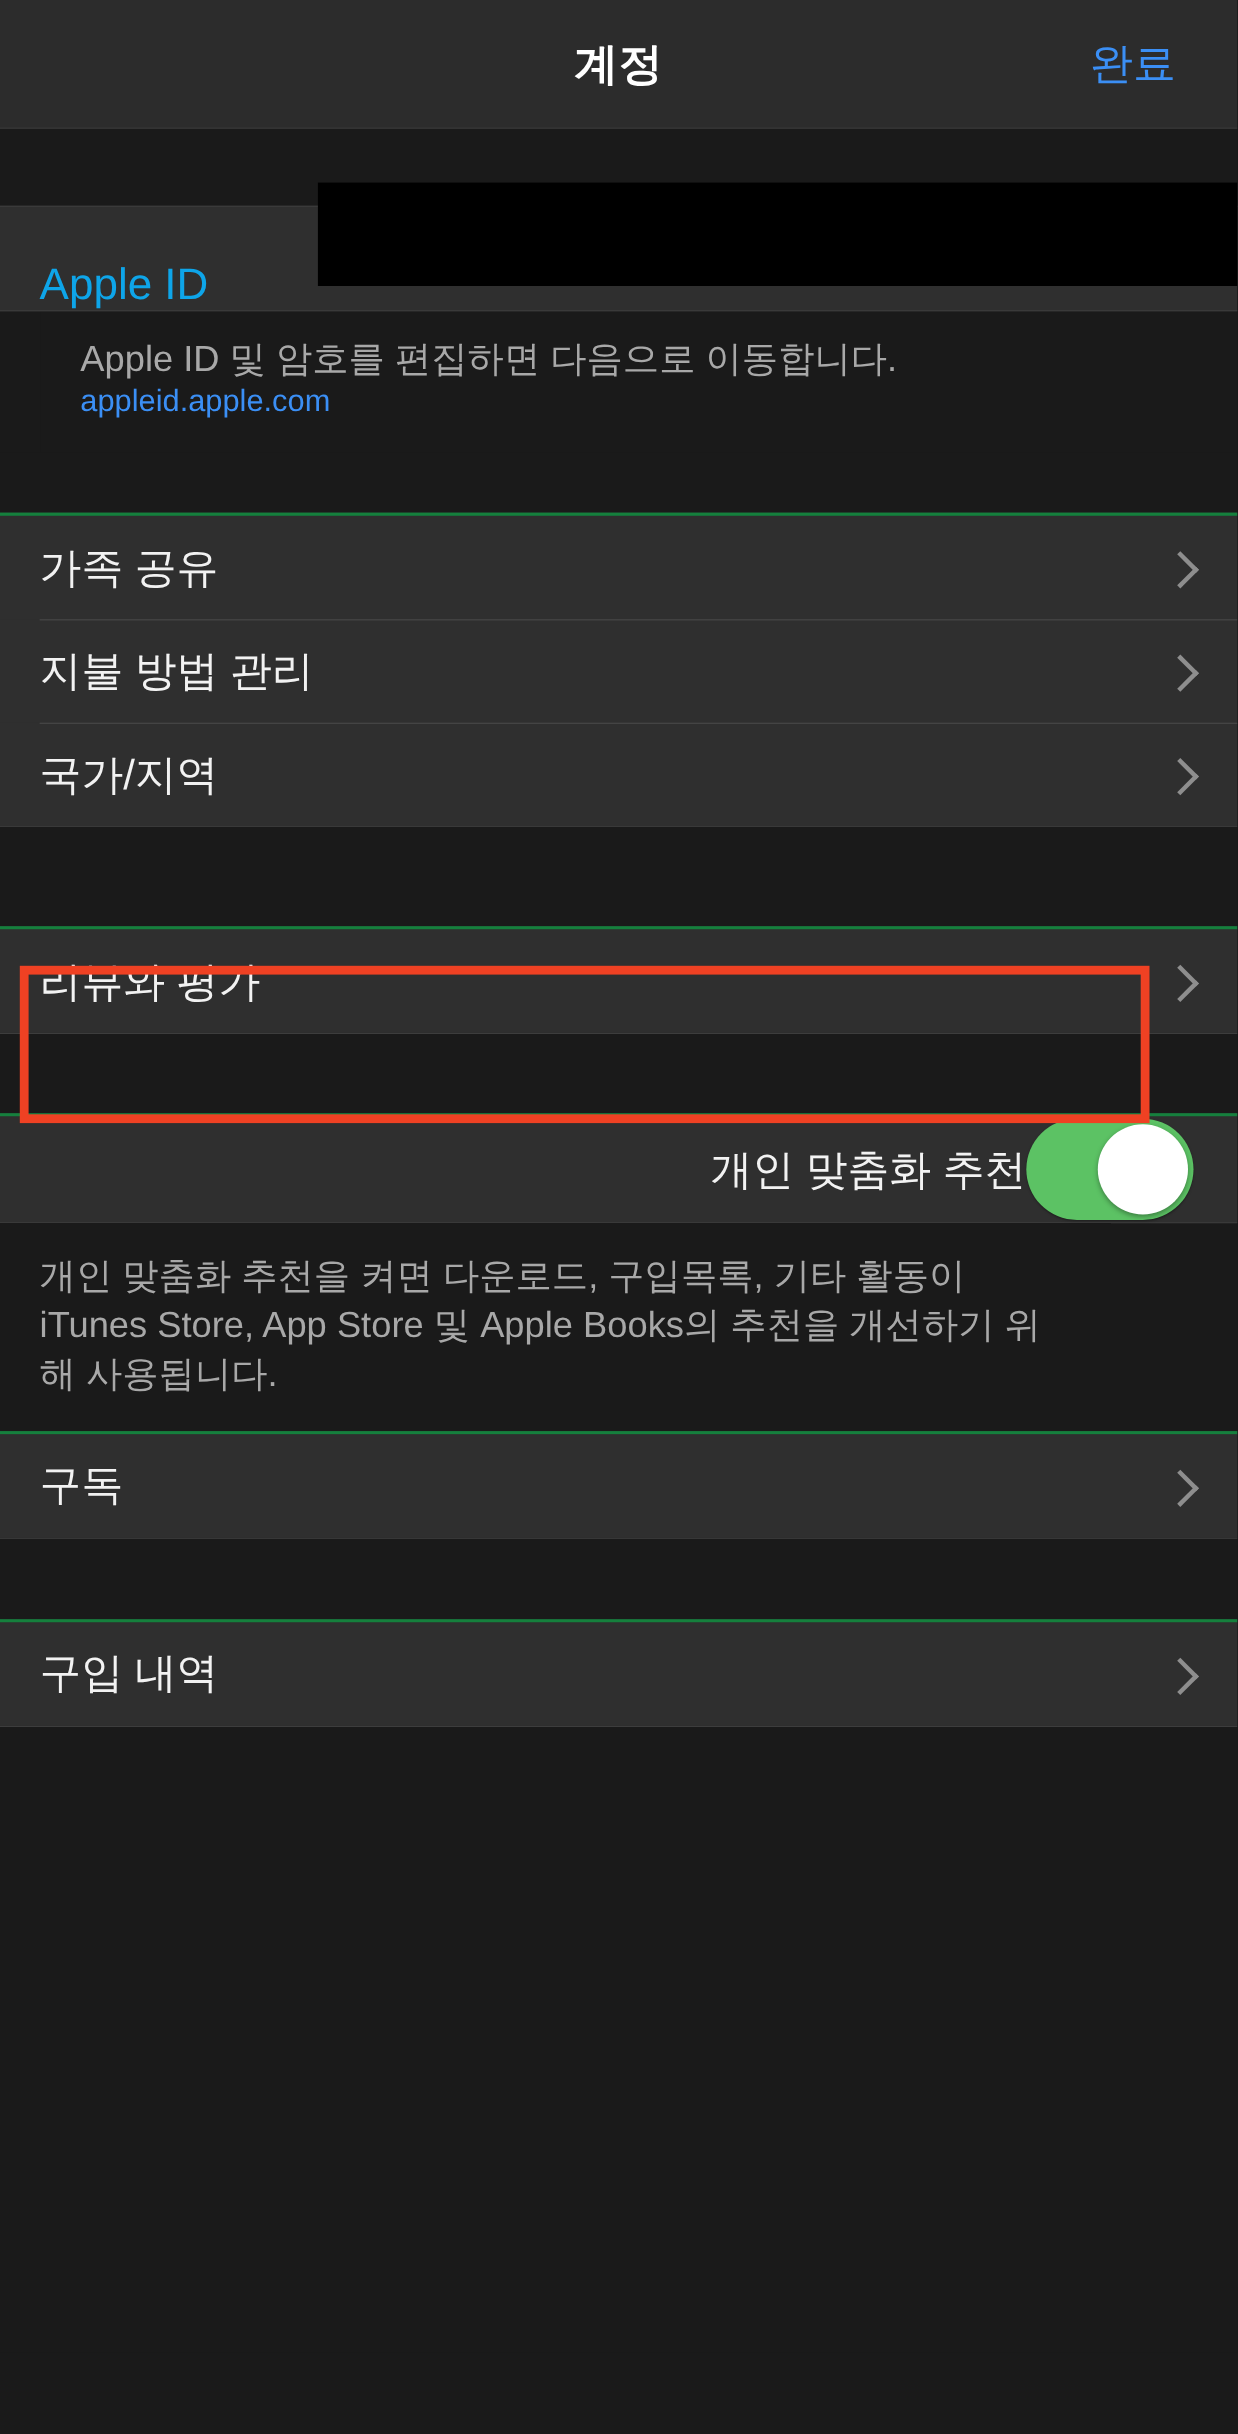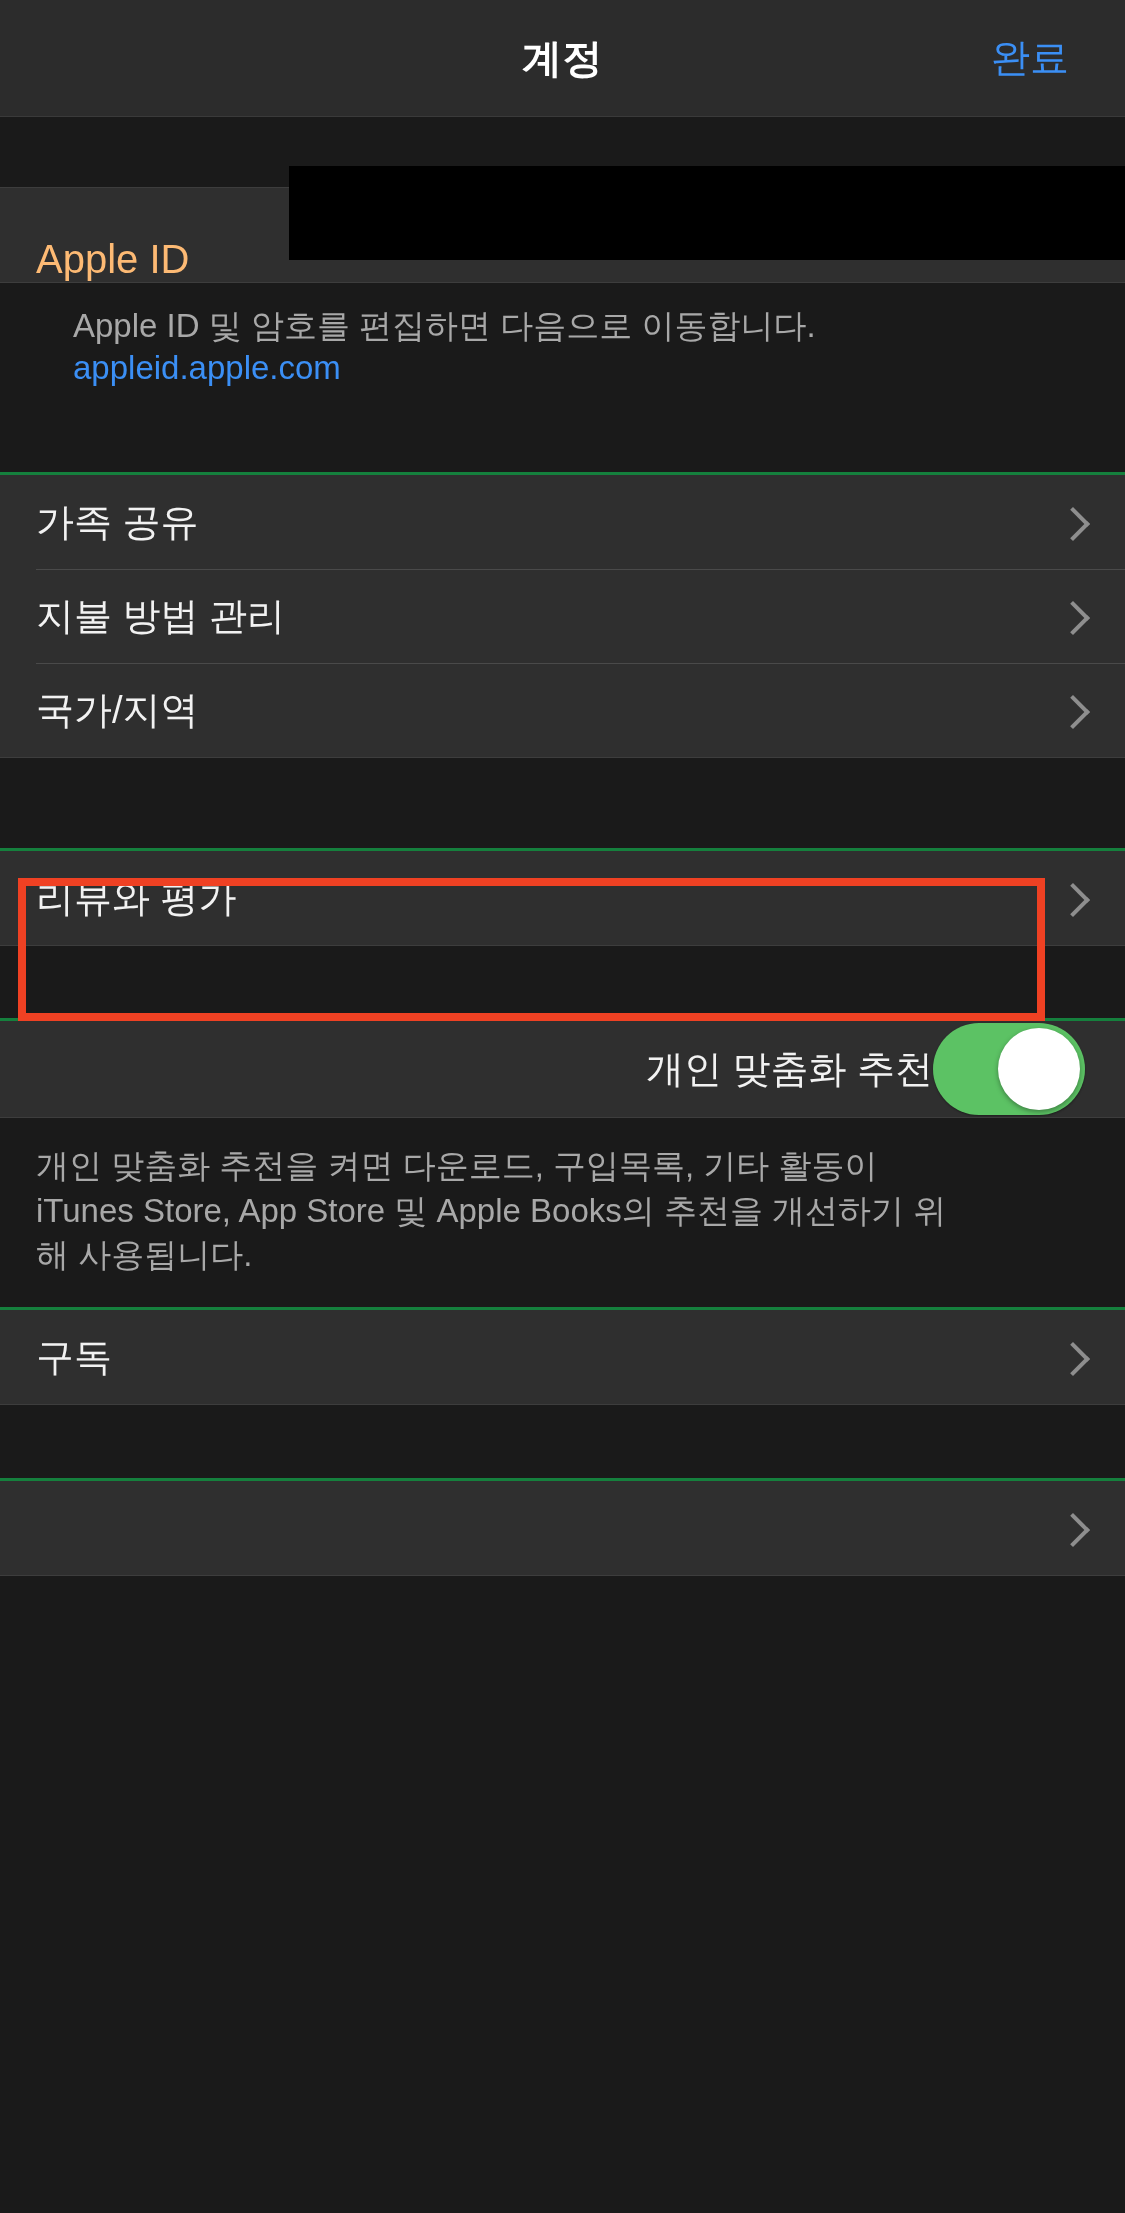--- a/index.html
+++ b/index.html
@@ -89,21 +89,21 @@
     display:flex;
     align-items:center;
     height:96px;
     background:#2f2f2f;
     border-top:1px solid #3d3d3d;
     border-bottom:1px solid #3d3d3d;
     padding-left:36px;
   }
   .appleid-label {
     font-size:40px;
-    color:#fdba74;
+    color:#0ea5e9;
     font-weight:400;
     margin-top:48px;
   }
   .redaction {
     position:absolute;
     left:289px; top:-22px;
     width:836px; height:94px;
     background:#000000;
   }
 
@@ -114,21 +114,21 @@
     margin-left:37px;
   }
   .footnote-line {
     font-size:33px;
     line-height:1.28;
     color:#a8a8a8;
     font-weight:400;
   }
   .footnote-link {
     display:block;
-    font-size:33px;
+    font-size:28px;
     line-height:1.28;
     color:#3b8ff5;
   }
   .footnote-para {
     padding:26px 36px 30px 36px;
     background:#1a1a1a;
     font-size:33px;
     line-height:1.34;
     color:#a8a8a8;
     max-width:1010px;
@@ -234,19 +234,20 @@
     <div class="row">
       <span class="row-label">구독</span>
       <span class="chevron"></span>
     </div>
   </div>
 
   <div class="gap" style="height:73px;"></div>
 
   <div class="group">
     <div class="row">
+      <span class="row-label">구입 내역</span>
       <span class="chevron"></span>
     </div>
   </div>
 
   <div class="highlight-box"></div>
 
 </div>
 
 </body></html>

